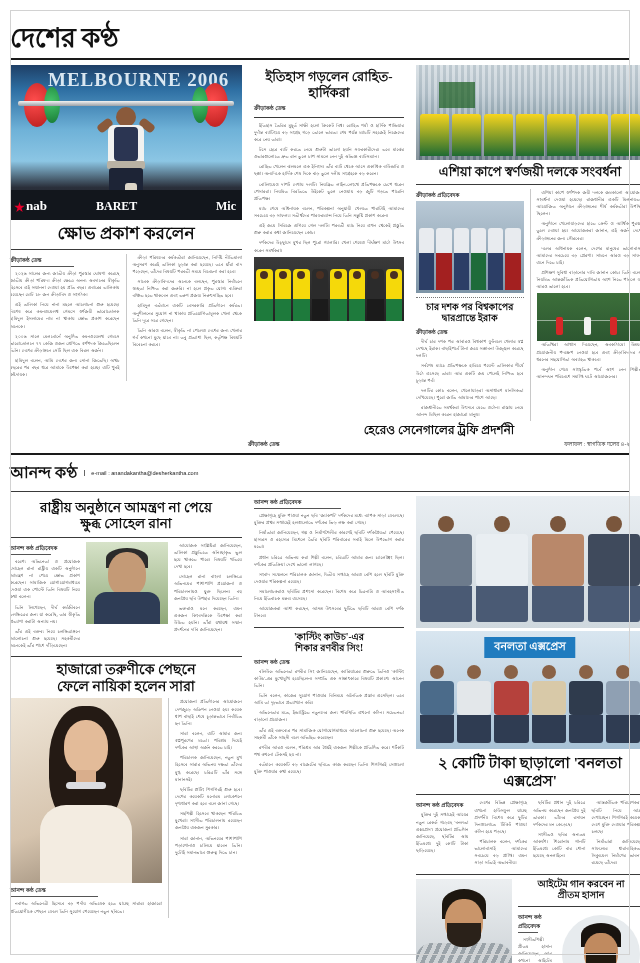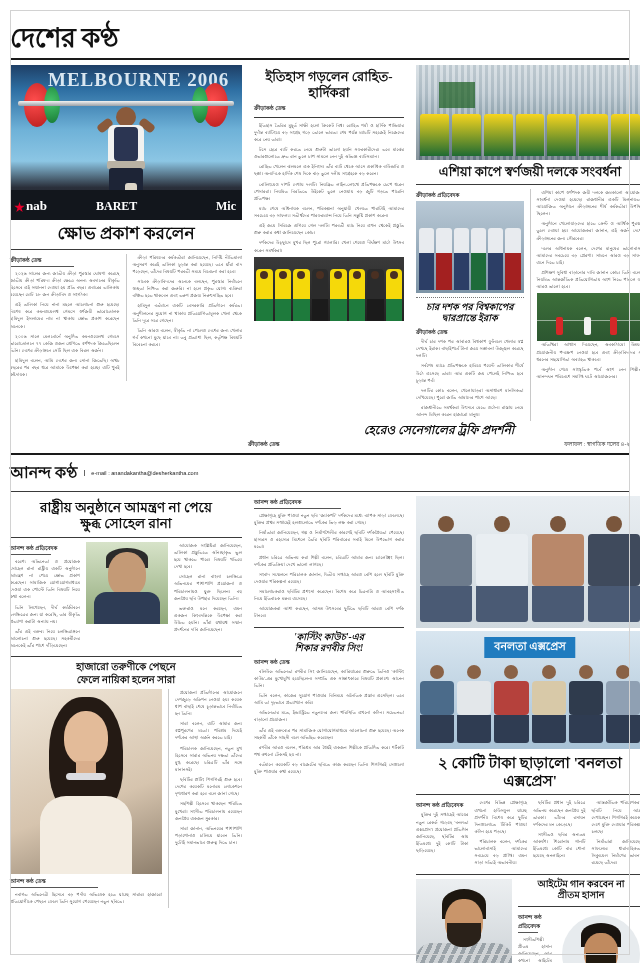--- a/index.html
+++ b/index.html
@@ -37,21 +37,21 @@
   .vsep{width:1px;background:#c8c8c8;}
 
   
   h1.hl,h2.hl,h3.hl{
     font-family:"Liberation Serif",serif;font-weight:bold;color:#0d0d0d;
     margin:4px 0 3px 0;text-align:center;line-height:1.22;
   }
   h1.hl{font-size:17px;}
   h2.hl{font-size:13px;}
   h3.hl{font-size:9.5px;}
-  .hl-left{text-align:left;font-style:italic;}
+  .hl-left{text-align:left;}
 
   .byline{font-size:5.6px;font-weight:bold;color:#1a1a1a;margin:2px 0 1px 0;}
   .byline-rule{height:1px;background:#555;width:58%;margin:1px 0 3px 0;}
 
   
   .body{font-size:4.4px;line-height:1.62;color:#2b2b2b;text-align:justify;
         word-spacing:0.3px;letter-spacing:0.05px;}
   .body p{margin:0 0 3px 0;text-indent:5px;}
 
   
@@ -421,21 +421,21 @@
         <div class="col">
           <div class="body">
             <p>আয়োজক সংশ্লিষ্টরা জানিয়েছেন, তালিকা প্রস্তুতিতে অনিচ্ছাকৃত ভুল হয়ে থাকতে পারে। বিষয়টি খতিয়ে দেখা হবে।</p>
             <p>সোহেল রানা বাংলা চলচ্চিত্রে অভিনয়ের পাশাপাশি প্রযোজনা ও পরিচালনায়ও যুক্ত ছিলেন। বহু জনপ্রিয় ছবি উপহার দিয়েছেন তিনি।</p>
             <p>ভক্তরাও মনে করছেন, এমন একজন কিংবদন্তিকে উপেক্ষা করা উচিত হয়নি। তাঁরা যথাযথ সম্মান প্রদর্শনের দাবি জানিয়েছেন।</p>
           </div>
         </div>
       </div>
 
       <div class="rule-thin"></div>
-      <h2 class="hl" style="font-size:10px;">
+      <h2 class="hl" style="font-size:14px;">
         <span>হাজারো তরুণীকে পেছনে</span><br>
         <span>ফেলে নায়িকা হলেন সারা</span>
       </h2>
 
       <div class="cols">
         <div class="col" style="flex:0 0 152px;">
           <div class="photo ph-sara">
             <div class="sa-hair"></div>
             <div class="sa-face"></div>
             <div class="sa-neck"></div>

